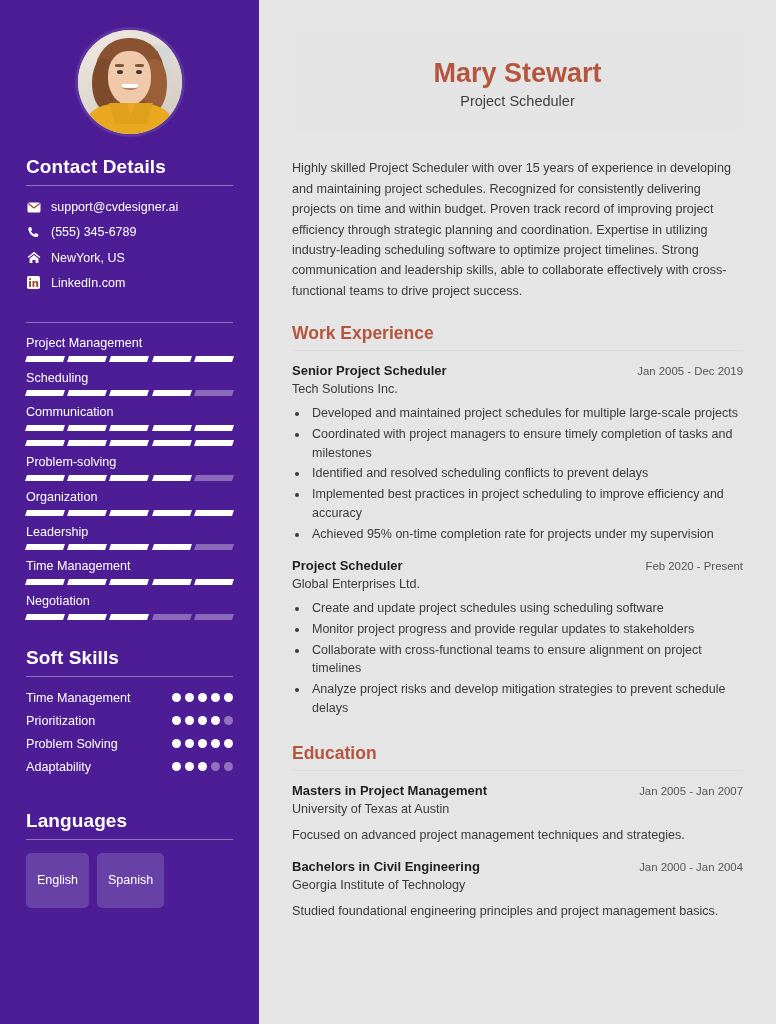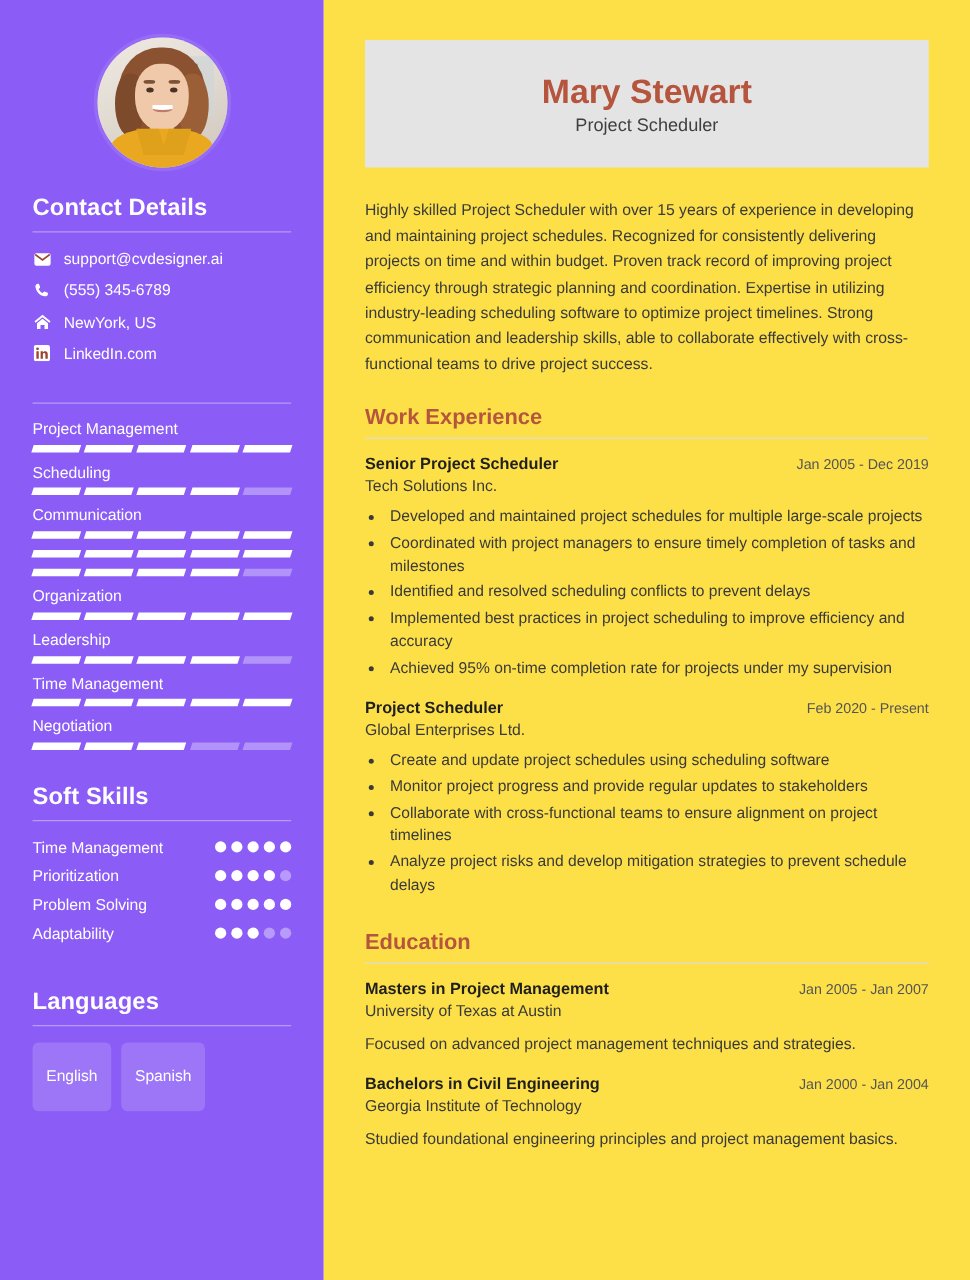--- a/index.html
+++ b/index.html
@@ -17,21 +17,21 @@
     height: 1024px;
     background: #ffffff;
     display: flex;
     overflow: hidden;
   }
 
   
   .sidebar {
     width: 259px;
     min-width: 259px;
-    background: #8b5cf6;
+    background: #4c1d95;
     padding: 0 0 20px 0;
     color: #ffffff;
   }
 
   .photo-wrap {
     display: flex;
     justify-content: center;
     padding: 30px 0 22px 0;
   }
   .photo {
@@ -139,21 +139,21 @@
   }
 
   .sp-28 { height: 28px; }
   .sp-22 { height: 22px; }
   .sp-18 { height: 18px; }
 
   
   .main {
     flex: 1;
     padding: 32px 33px 0 33px;
-    background: #fde047;
+    background: #e5e5e5;
   }
 
   .name-panel {
     background: #e4e4e4;
     text-align: center;
     padding: 26px 10px 24px 10px;
     margin-bottom: 24px;
   }
   .full-name {
     font-size: 27px;
@@ -346,20 +346,21 @@
           <li class="skill">
     <div class="skill-bar">
               <span class="seg"></span>
               <span class="seg"></span>
               <span class="seg"></span>
               <span class="seg"></span>
               <span class="seg"></span>
             </div>
   </li>
           <li class="skill">
+    <div class="skill-name">Problem-solving</div>
     <div class="skill-bar">
               <span class="seg"></span>
               <span class="seg"></span>
               <span class="seg"></span>
               <span class="seg"></span>
               <span class="seg off"></span>
             </div>
   </li>
           <li class="skill">
     <div class="skill-name">Organization</div>

